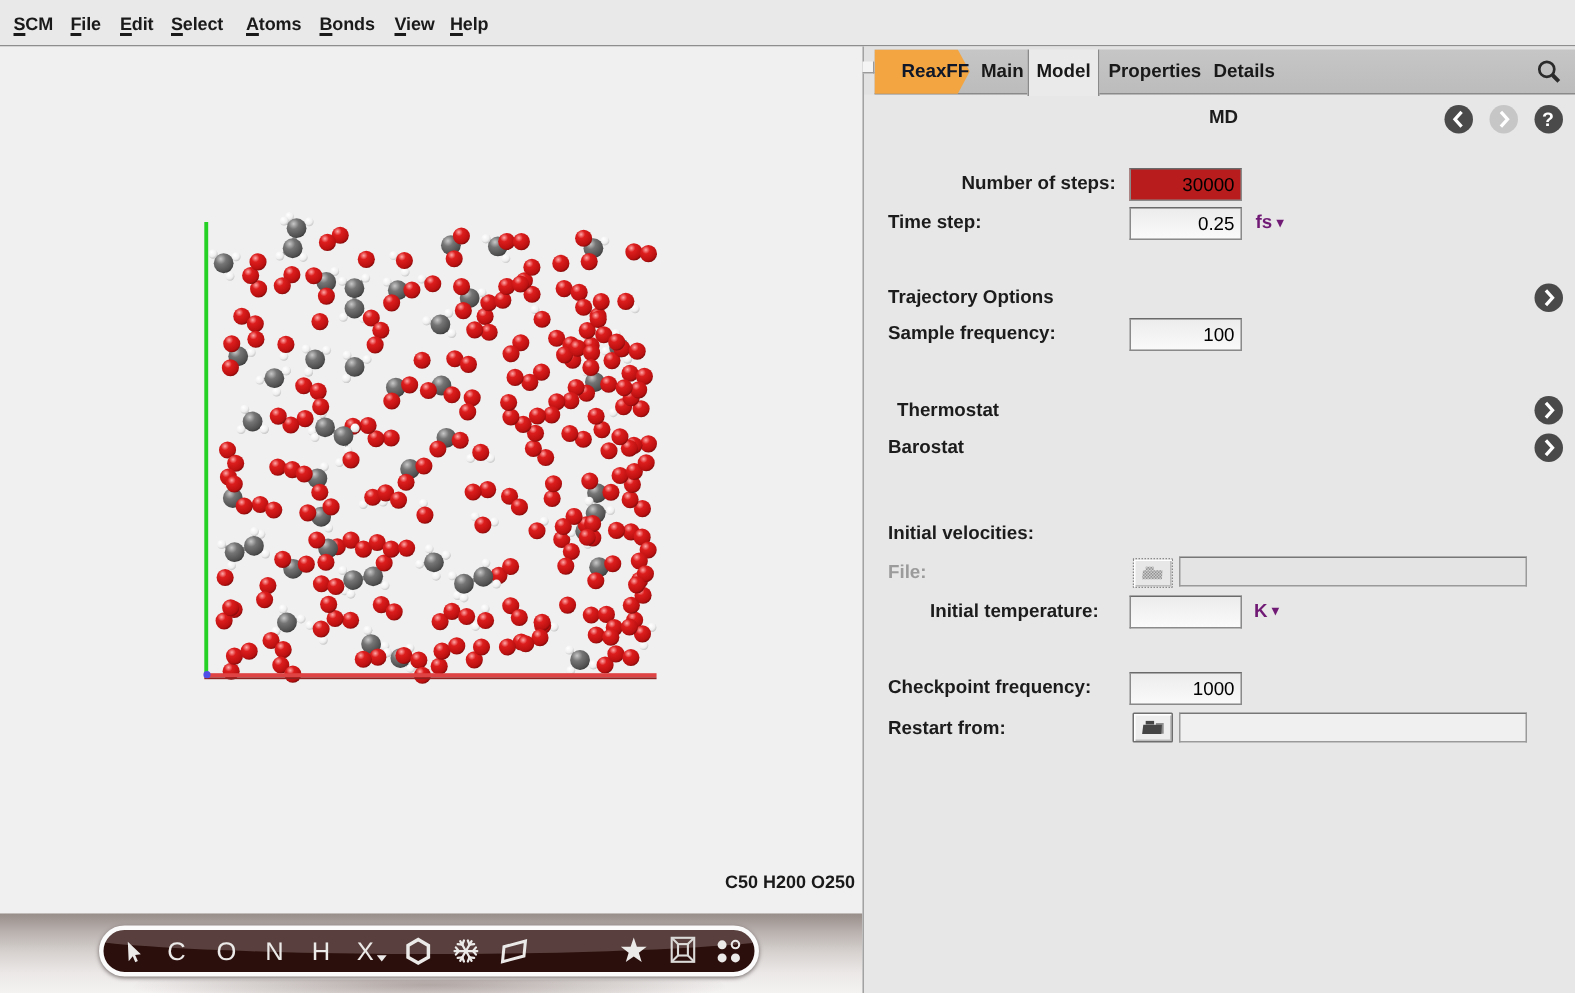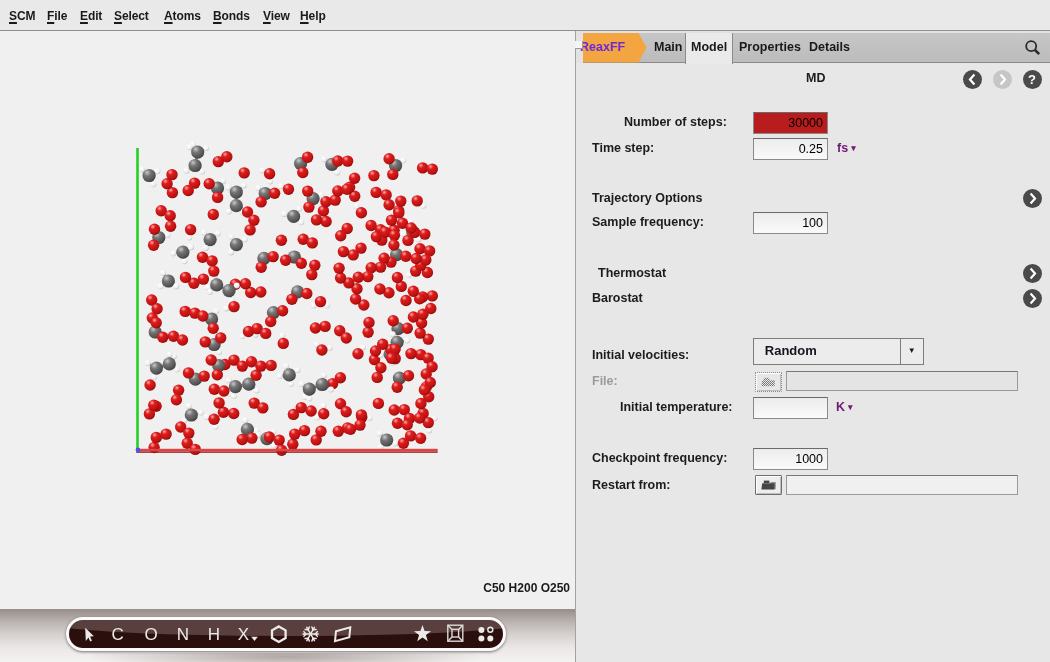--- a/index.html
+++ b/index.html
@@ -808,21 +808,21 @@
 </g>
 </svg>
     </div>
 </div>
 <div id="panel">
     <div id="tabbar">
  <div class="tabgray" style="left:7px;width:102px;"></div>
  <svg style="position:absolute;left:7px;top:2px" width="64" height="30" viewBox="0 0 64 30">
   <polygon points="0,0 55.5,0 63.5,14.6 55.5,29.5 0,29.5" fill="#f2a540"></polygon>
  </svg>
- <span class="tbt" style="left:4px;color:#6d28d9">ReaxFF</span>
+ <span class="tbt" style="left:25px;color:#0f172a">ReaxFF</span>
  <span class="tbt" style="left:78px">Main</span>
  <div style="position:absolute;left:109px;top:2px;width:48px;height:31px;background:#eaeaea;
    border-left:1px solid #8a8a8a;border-right:1px solid #8a8a8a;box-sizing:border-box;"></div>
  <span class="tbt" style="left:115px">Model</span>
  <div class="tabgray" style="left:157px;width:318px;"></div>
  <span class="tbt" style="left:163px">Properties</span>
  <span class="tbt" style="left:233px">Details</span>
  <svg style="position:absolute;left:448px;top:8px" width="18" height="18" viewBox="0 0 18 18">
   <circle cx="7.2" cy="7.2" r="5" fill="none" stroke="#2b2b2b" stroke-width="1.8"></circle>
   <line x1="11" y1="11" x2="15.2" y2="15.2" stroke="#2b2b2b" stroke-width="2.6"></line>
@@ -833,21 +833,21 @@
  <svg width="19" height="19">
         <path d="M11.4 4.6 L7 9.5 L11.4 14.4" fill="none" stroke="#fff" stroke-width="2.2"></path>
       </svg></div>
 <div class="crc" style="left:416.5px;top:38.5px;background:#c6c6c6">
  <svg width="19" height="19">
         <path d="M7.6 4.6 L12 9.5 L7.6 14.4" fill="none" stroke="#fff" stroke-width="2.2"></path>
       </svg></div>
 <div class="crc" style="left:446.5px;top:38.5px;background:#4a4a4a;color:#fff;font-size:13px;
  font-weight:700;text-align:center;line-height:19px;">?</div>
 
-<div class="lbl" style="left:16px;top:81px;line-height:21px;padding-left:32px;">Number of steps:</div>
+<div class="lbl" style="left:33px;top:81px;line-height:21px;padding-left:32px;">Number of steps:</div>
 <div class="inp" style="left:177px;top:81px;background:#b91c1c;">30000</div>
 <div class="lbl" style="left:16px;top:107px;line-height:21px;">Time step:</div>
 <div class="inp" style="left:177px;top:107px;">0.25</div>
 <div class="unit" style="left:261px;top:107px;line-height:21px;">fs</div>
 
 <div class="lbl" style="left:16px;top:161px;line-height:13px;">Trajectory Options</div>
 <div class="crc" style="left:446.5px;top:157.5px;background:#4a4a4a">
  <svg width="19" height="19">
         <path d="M7.6 4.6 L12 9.5 L7.6 14.4" fill="none" stroke="#fff" stroke-width="2.2"></path>
       </svg></div>
@@ -859,26 +859,20 @@
  <svg width="19" height="19">
         <path d="M7.6 4.6 L12 9.5 L7.6 14.4" fill="none" stroke="#fff" stroke-width="2.2"></path>
       </svg></div>
 <div class="lbl" style="left:16px;top:260.5px;line-height:13px;">Barostat</div>
 <div class="crc" style="left:446.5px;top:257.5px;background:#4a4a4a">
  <svg width="19" height="19">
         <path d="M7.6 4.6 L12 9.5 L7.6 14.4" fill="none" stroke="#fff" stroke-width="2.2"></path>
       </svg></div>
 
 <div class="lbl" style="left:16px;top:311px;line-height:26px;">Initial velocities:</div>
-<div style="position:absolute;left:176.8px;top:307px;width:171px;height:26.5px;box-sizing:border-box;
- border:1px solid #7d7d7d;background:#ececec;">
- <span style="position:absolute;left:11px;top:0;line-height:24.5px;font-size:13px;font-weight:700;color:#15151f;">Random</span>
- <span style="position:absolute;right:0;top:0;width:22px;height:24.5px;border-left:1px solid #7d7d7d;
-  text-align:center;line-height:24px;font-size:8px;color:#1a1a1a;">▼</span>
-</div>
 <div class="lbl" style="left:16px;top:340px;line-height:20px;color:#9b9b9b;">File:</div>
 <div class="filebtn" style="left:179px;top:340.5px;border:1px dotted #8a8a8a;background:#e7e7e7;">
  <svg width="25" height="18" viewBox="0 0 25 18">
         <defs>
  <pattern id="stip" width="2" height="2" patternUnits="userSpaceOnUse">
   <rect width="1" height="1" fill="#777"></rect>
             <rect x="1" y="1" width="1" height="1" fill="#777"></rect>
           </pattern>
         </defs>
  <rect x="7.8" y="4.8" width="5.4" height="2.2" fill="url(#stip)"></rect>

